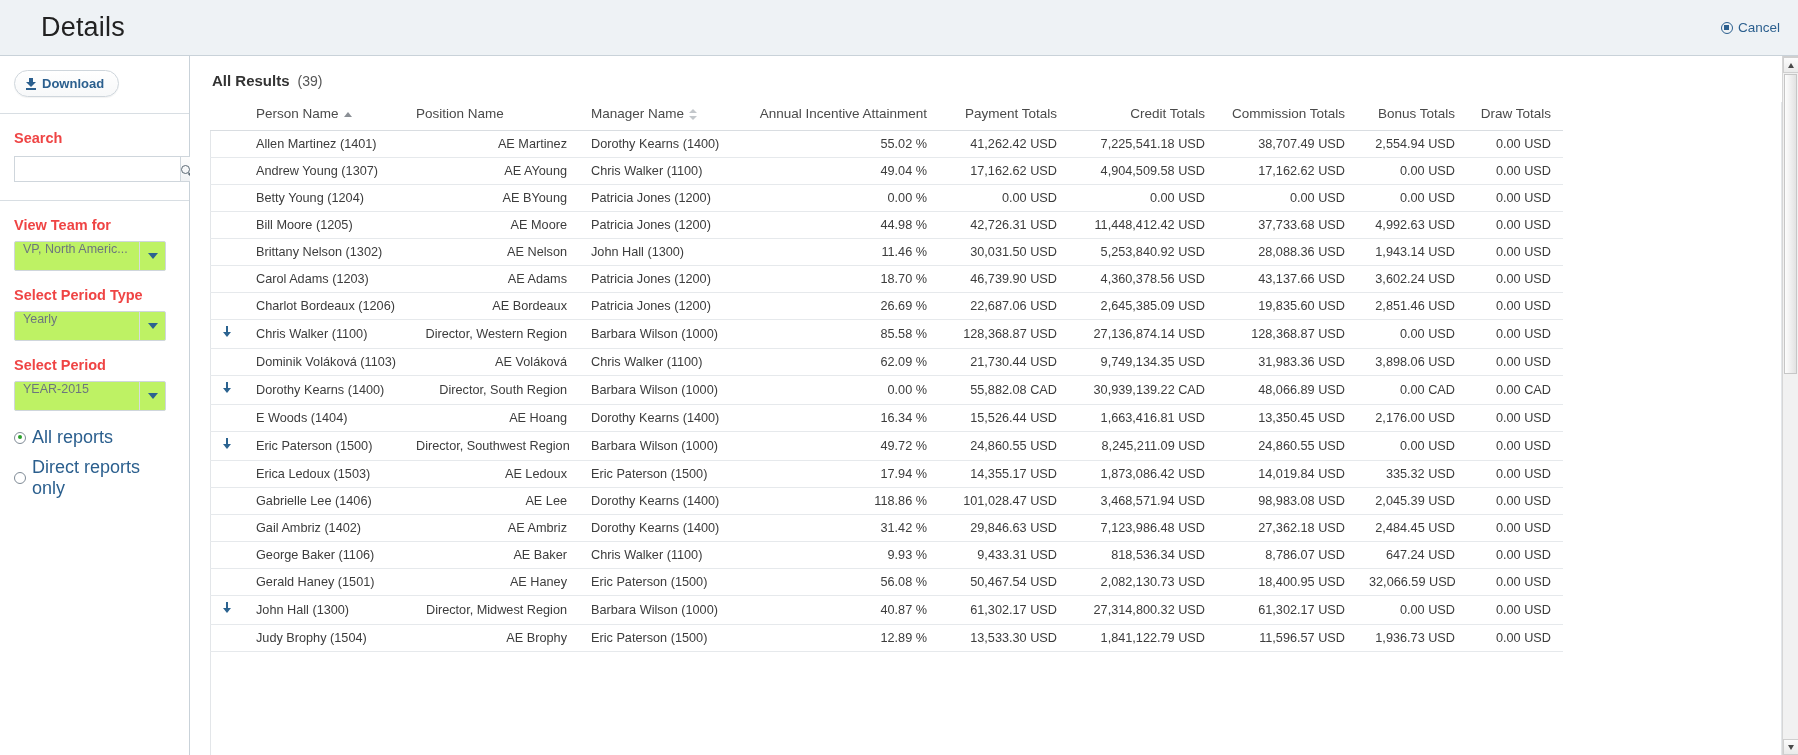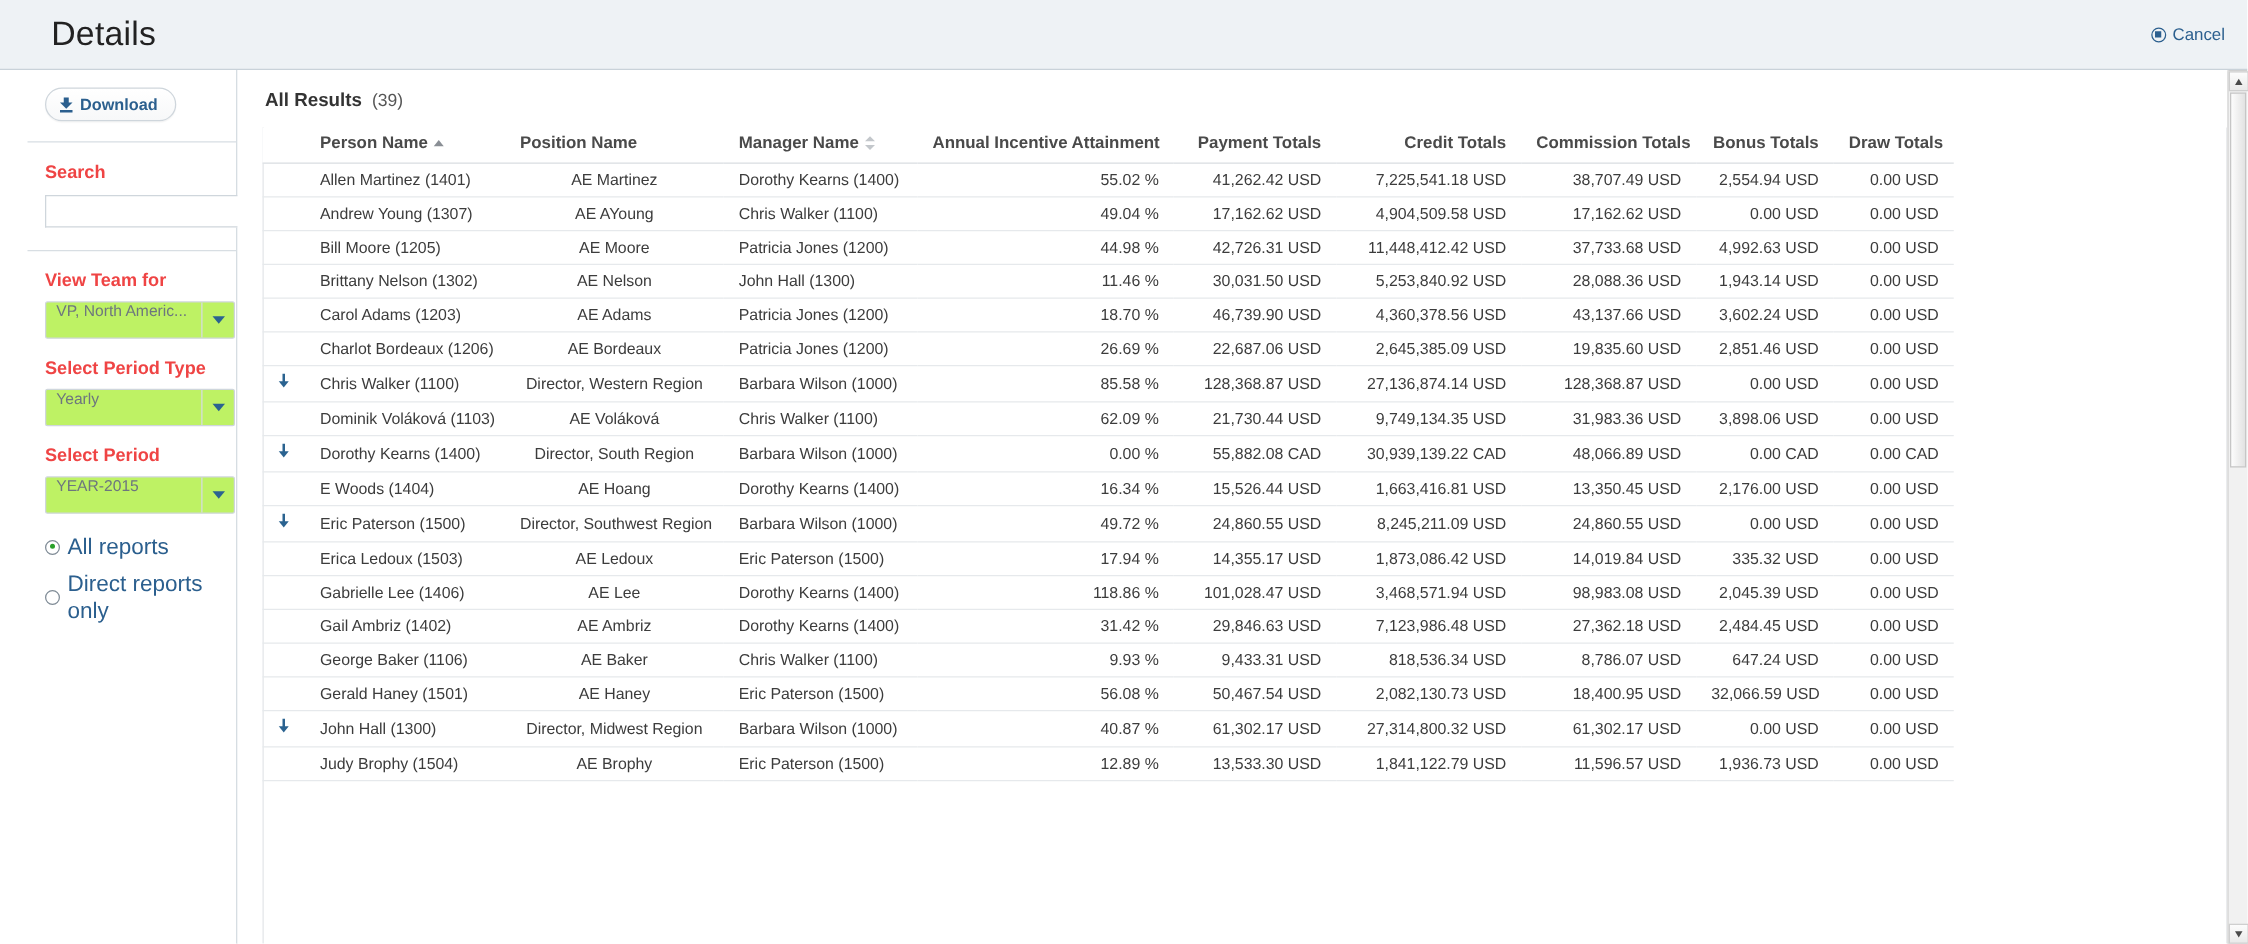--- a/index.html
+++ b/index.html
@@ -57,21 +57,20 @@
   
   #body-split { display: flex; height: 699px; width: 1798px; }
 
   
   #sidebar {
     width: 190px;
     min-width: 190px;
     border-right: 1px solid #c9d2d9;
     background: #ffffff;
     position: relative;
-    padding-left: 22px;
   }
   #download-wrap { padding: 14px 0 16px 14px; }
   #download-button {
     display: inline-flex;
     align-items: center;
     gap: 6px;
     border: 1px solid #cfd6dc;
     border-radius: 14px;
     background: linear-gradient(#ffffff, #f7f8f9);
     color: #2b5f8e;
@@ -238,39 +237,39 @@
     overflow: hidden;
   }
   table#results-table {
     border-collapse: collapse;
     width: 1346px;
     margin-left: 20px;
     table-layout: fixed;
   }
   #results-table th {
     font-size: 13.5px;
-    font-weight: bold;
+    font-weight: normal;
     color: #4a4a4a;
     padding: 4px 12px 9px 12px;
     border-bottom: 1px solid #d9dde1;
     white-space: nowrap;
     background: #fff;
     vertical-align: bottom;
   }
   #results-table td {
     font-size: 12.7px;
     color: #3c3c3c;
     padding: 6px 12px;
     border-bottom: 1px solid #e6e9ec;
     white-space: nowrap;
     height: 25px;
   }
   th.c-icon, td.c-icon { width: 34px; padding-left: 6px; padding-right: 0; }
   th.c-person, td.c-person { width: 160px; text-align: left; }
-  th.c-position, td.c-position { width: 175px; text-align: center; }
+  th.c-position, td.c-position { width: 175px; text-align: right; }
   th.c-manager, td.c-manager { width: 155px; text-align: left; }
   th.c-attain, td.c-attain { width: 205px; text-align: right; }
   th.c-pay, td.c-pay { width: 130px; text-align: right; }
   th.c-credit, td.c-credit { width: 148px; text-align: right; }
   th.c-comm, td.c-comm { width: 140px; text-align: right; }
   th.c-bonus, td.c-bonus { width: 110px; text-align: right; }
   th.c-draw, td.c-draw { width: 96px; text-align: right; padding-right: 4px; }
 
   th.c-person, th.c-position, th.c-manager { text-align: left; }
   th.c-attain, th.c-pay, th.c-credit, th.c-comm, th.c-bonus, th.c-draw { text-align: right; }
@@ -501,20 +500,32 @@
               <td class="c-manager">Chris Walker (1100)</td>
               <td class="c-attain">49.04 %</td>
               <td class="c-pay">17,162.62 USD</td>
               <td class="c-credit">4,904,509.58 USD</td>
               <td class="c-comm">17,162.62 USD</td>
               <td class="c-bonus">0.00 USD</td>
               <td class="c-draw">0.00 USD</td>
             </tr>
             <tr>
               <td class="c-icon"></td>
+              <td class="c-person">Betty Young (1204)</td>
+              <td class="c-position">AE BYoung</td>
+              <td class="c-manager">Patricia Jones (1200)</td>
+              <td class="c-attain">0.00 %</td>
+              <td class="c-pay">0.00 USD</td>
+              <td class="c-credit">0.00 USD</td>
+              <td class="c-comm">0.00 USD</td>
+              <td class="c-bonus">0.00 USD</td>
+              <td class="c-draw">0.00 USD</td>
+            </tr>
+            <tr>
+              <td class="c-icon"></td>
               <td class="c-person">Bill Moore (1205)</td>
               <td class="c-position">AE Moore</td>
               <td class="c-manager">Patricia Jones (1200)</td>
               <td class="c-attain">44.98 %</td>
               <td class="c-pay">42,726.31 USD</td>
               <td class="c-credit">11,448,412.42 USD</td>
               <td class="c-comm">37,733.68 USD</td>
               <td class="c-bonus">4,992.63 USD</td>
               <td class="c-draw">0.00 USD</td>
             </tr>

